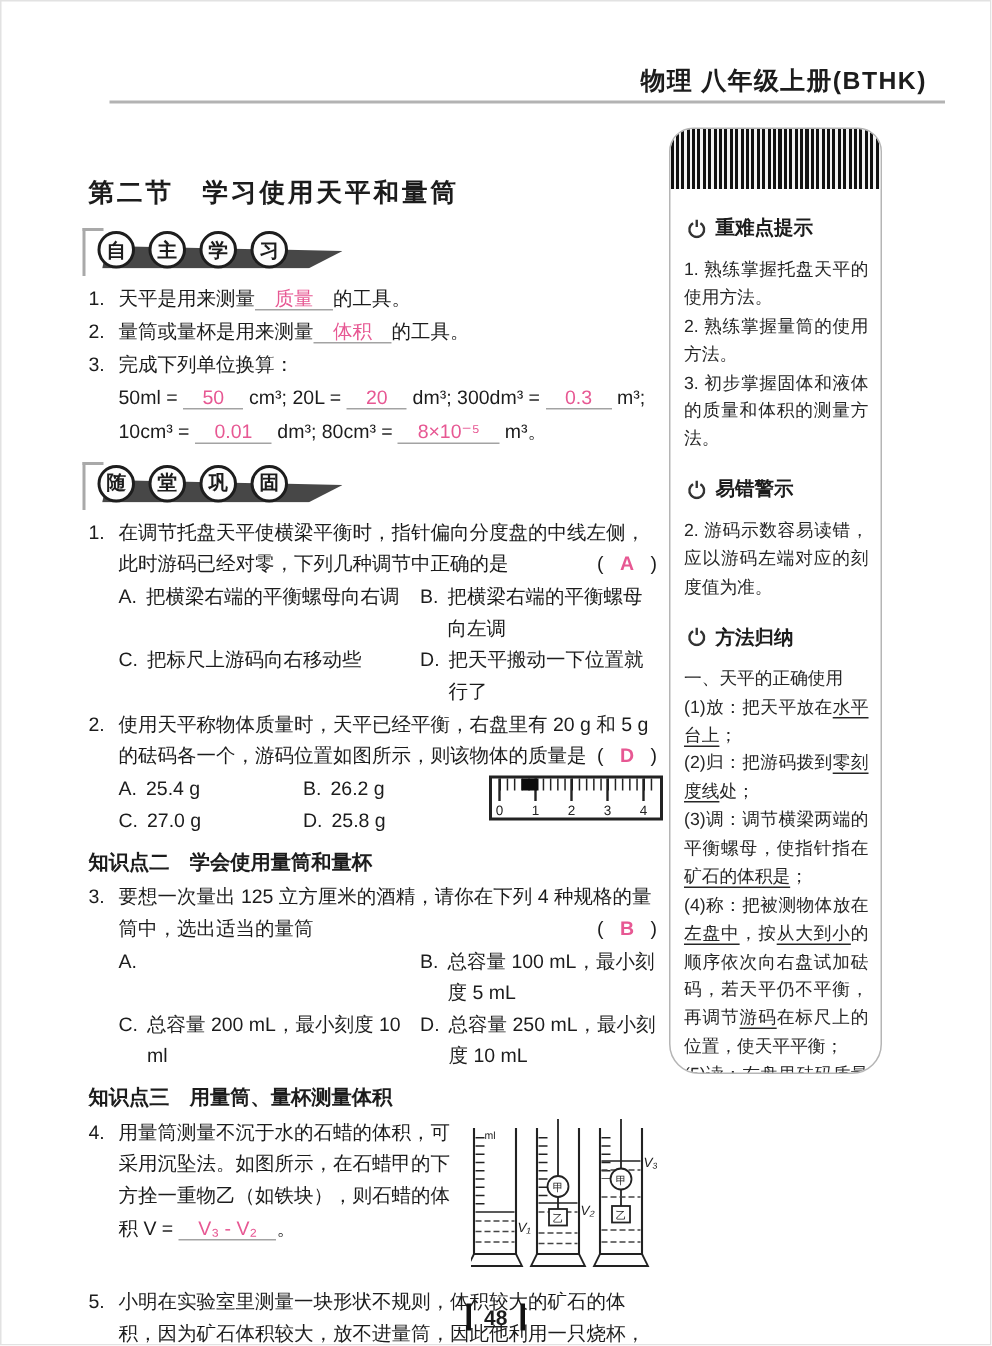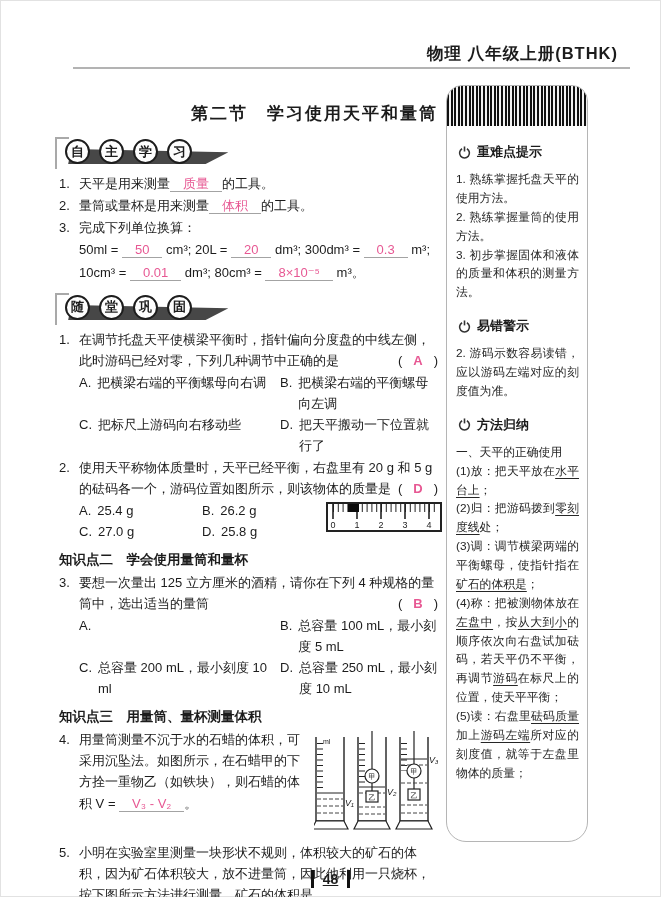--- a/index.html
+++ b/index.html
@@ -5,21 +5,21 @@
   html,body{margin:0;padding:0;background:#fff;}
   body{width:661px;height:897px;position:relative;overflow:hidden;
        font-family:"Liberation Sans","DejaVu Sans",sans-serif;color:#1c1c1c;}
   .page{position:absolute;inset:0;border:1px solid #e2e2e2;background:#fff;}
   
   .book-header{position:absolute;top:42px;right:42px;font-size:16.5px;font-weight:bold;letter-spacing:1px;}
   .header-rule{position:absolute;top:66px;left:72px;right:30px;border-top:2px solid #b3b3b3;}
   
   .content{position:absolute;top:84px;left:58px;right:69px;display:flex;}
   .left-col{width:385px;flex:none;padding-right:6px;box-sizing:border-box;}
-  .page-title{font-size:17px;font-weight:bold;text-align:right;letter-spacing:2px;margin:17px 0 14px 0;}
+  .page-title{font-size:17px;font-weight:bold;text-align:left;letter-spacing:2px;margin:32px 0 14px 0;}
   
   .badge{position:relative;height:28px;margin:10px 0 6px 4px;width:170px;}
   .badge .corner{position:absolute;left:-8px;top:-2px;width:12px;height:30px;border-left:2px solid #a9a9a9;border-top:2px solid #a9a9a9;}
   .badge .swoosh{position:absolute;left:6px;top:10px;width:158px;height:15px;background:#474747;
                  transform:skewX(-18deg);clip-path:polygon(0 0,100% 22%,88% 100%,1% 100%);}
   .badge .chars{position:relative;display:flex;gap:9px;padding-left:2px;}
   .badge .char{width:21px;height:21px;border:2px solid #1d1d1d;border-radius:50%;background:#fdfdfd;
                font-size:13px;font-weight:bold;display:flex;align-items:center;justify-content:center;}
   
   .item{display:flex;font-size:13px;line-height:1.62;margin:1px 0;}
@@ -36,21 +36,21 @@
   .opt .olabel{margin-right:6px;flex:none;}
   .w55{width:56%;}.w45{width:44%;}
   .q2wrap{display:flex;align-items:flex-start;}
   .q2grid{width:246px;flex:none;}
   .q2grid .opt{width:50%;}
   .ruler{flex:none;margin-top:2px;}
   .fig-cyl{float:right;margin:2px 0 2px 8px;}
   svg text{font-family:"Liberation Sans","DejaVu Sans",sans-serif;fill:#222;}
   
   .sidebar{width:142px;flex:none;margin-left:2px;border:1px solid #b5b5b5;border-radius:16px 16px 20px 20px;
-           height:757px;overflow:hidden;box-sizing:border-box;background:#fff;}
+           height:631px;overflow:hidden;box-sizing:border-box;background:#fff;}
   .banner{height:40px;background:repeating-linear-gradient(90deg,#101010 0 2px,#f2f2f2 2px 3.6px);
           border-radius:14px 14px 0 0;}
   .sb-inner{padding:2px 8px 10px 9px;}
   .sb-head{display:flex;align-items:center;gap:6px;font-size:13px;font-weight:bold;margin:15px 0 9px 2px;}
   .sb-para{font-size:11.8px;line-height:1.6;text-align:justify;color:#262626;}
   
   .footer{position:absolute;bottom:8px;left:0;right:0;text-align:center;text-decoration:underline;}
   .pageno{font-size:14px;font-weight:bold;border-left:3px solid #111;border-right:3px solid #111;padding:1px 9px;}
 </style>
 </head>

